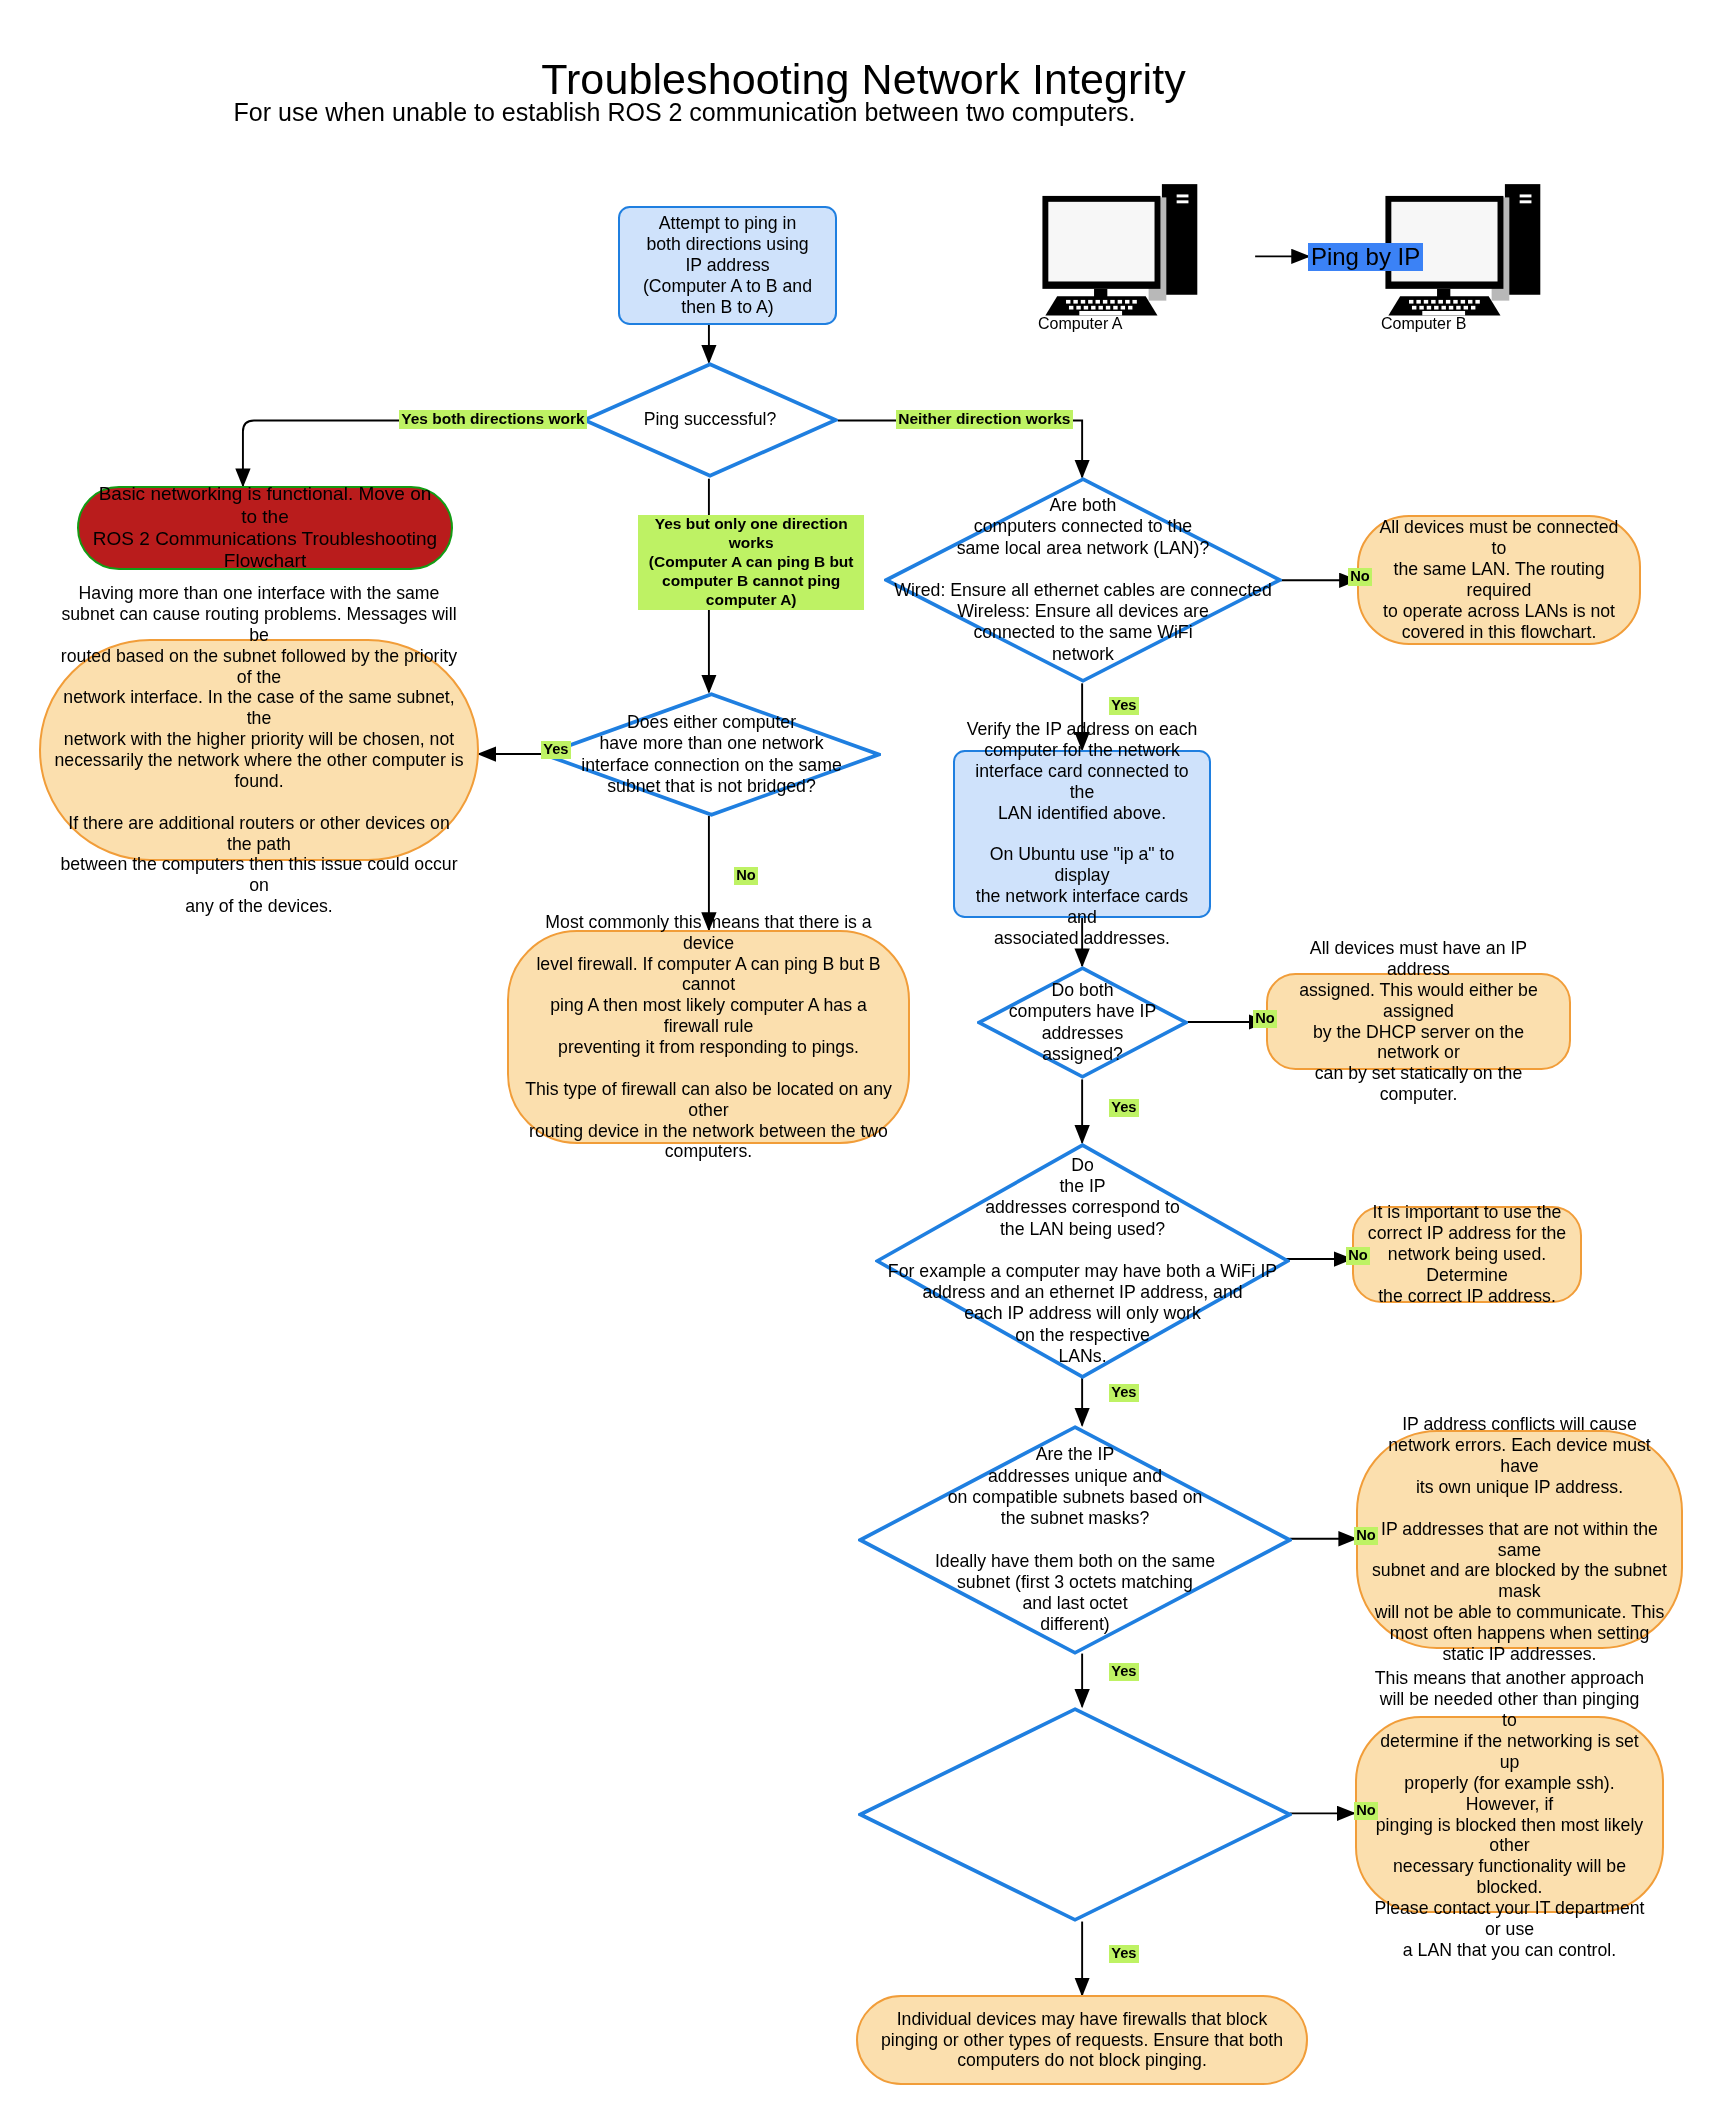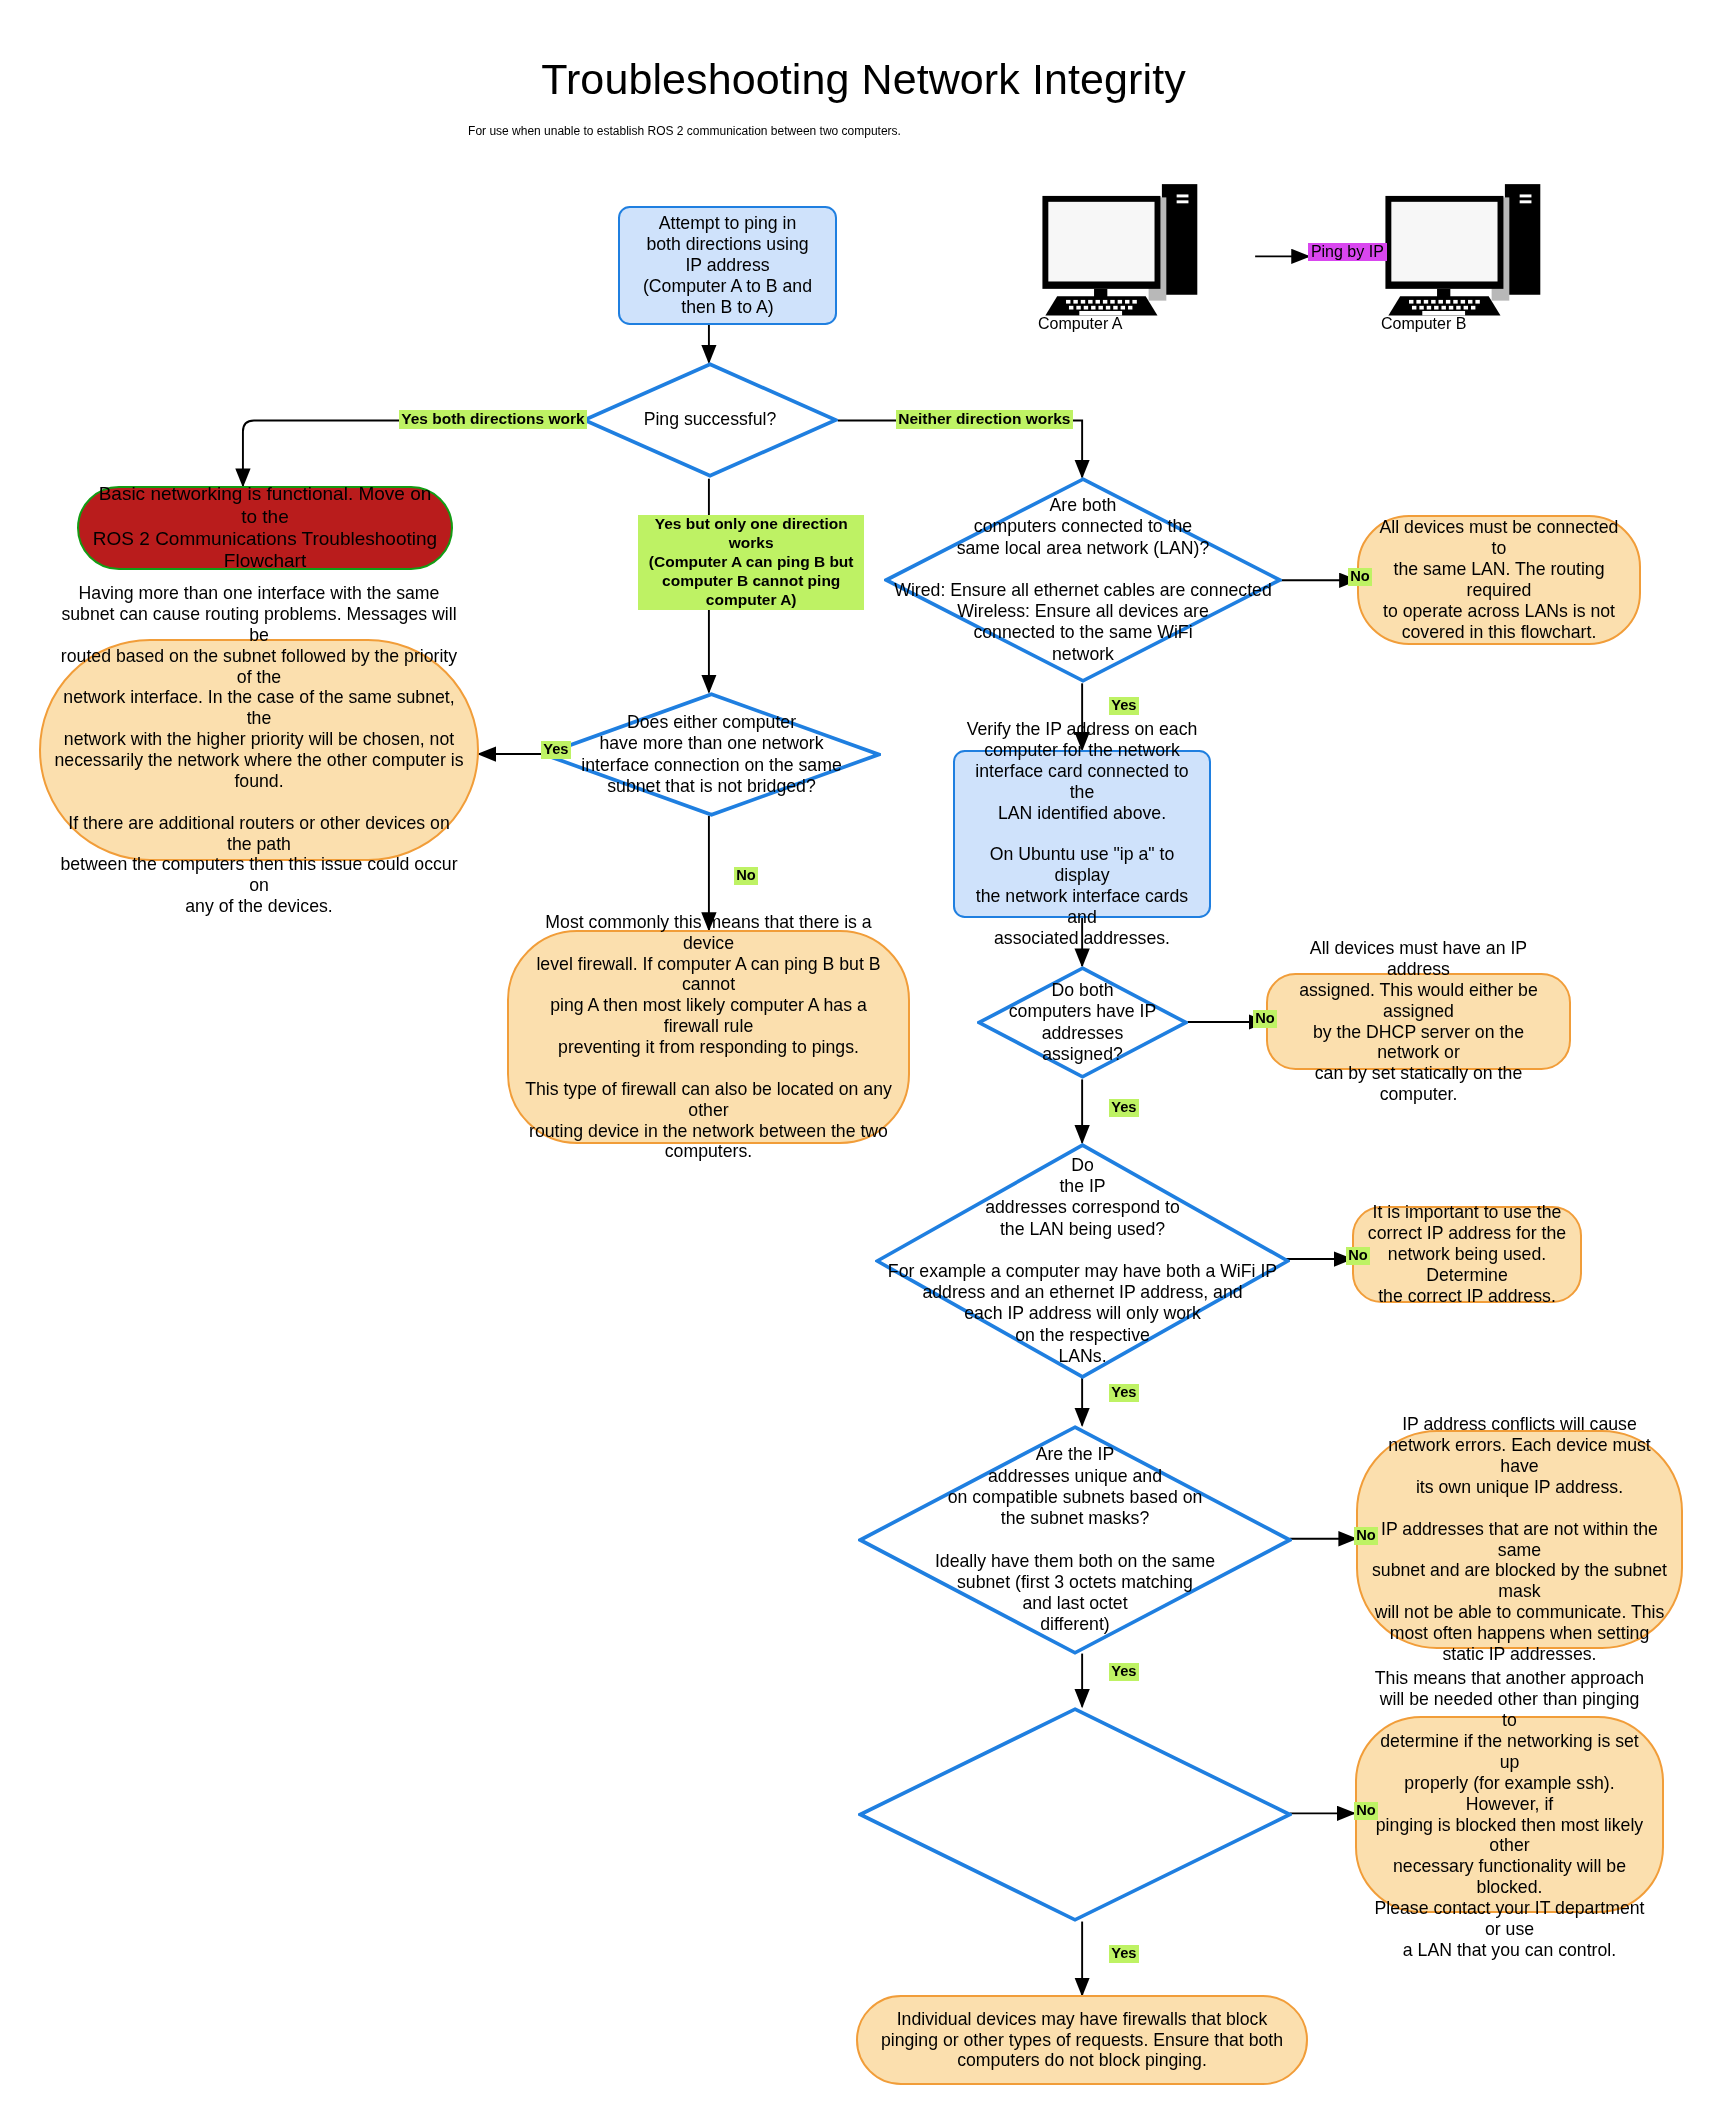--- a/index.html
+++ b/index.html
@@ -39,24 +39,24 @@
   #title {
     position: absolute;
     left: 0; top: 55px;
     width: 1727px;
     text-align: center;
     font-size: 43px;
     letter-spacing: 0.1px;
   }
   #subtitle {
     position: absolute;
-    left: 0; top: 124px;
+    left: 0; top: 98px;
     width: 1369px;
     text-align: center;
-    font-size: 12px;
+    font-size: 25px;
   }
   
   .process {
     background: #cfe2fb;
     border: 2.9px solid #1f7fe0;
     border-radius: 11.8px;
     font-size: 17.7px;
     padding: 4.4px 5.9px;
   }
   
@@ -114,22 +114,22 @@
   .computer {
     position: absolute;
   }
   .comp-label {
     position: absolute;
     text-align: left;
     font-size: 16px;
   }
   .ping-label {
     position: absolute;
-    font-size: 16px;
-    background: #d946ef;
+    font-size: 24px;
+    background: #3b82f6;
     padding: 0 2.9px;
   }
 </style>
 </head>
 <body>
 
 <div id="canvas">
 
   <svg id="edges" viewBox="0 0 2346 2863">
     <defs>

